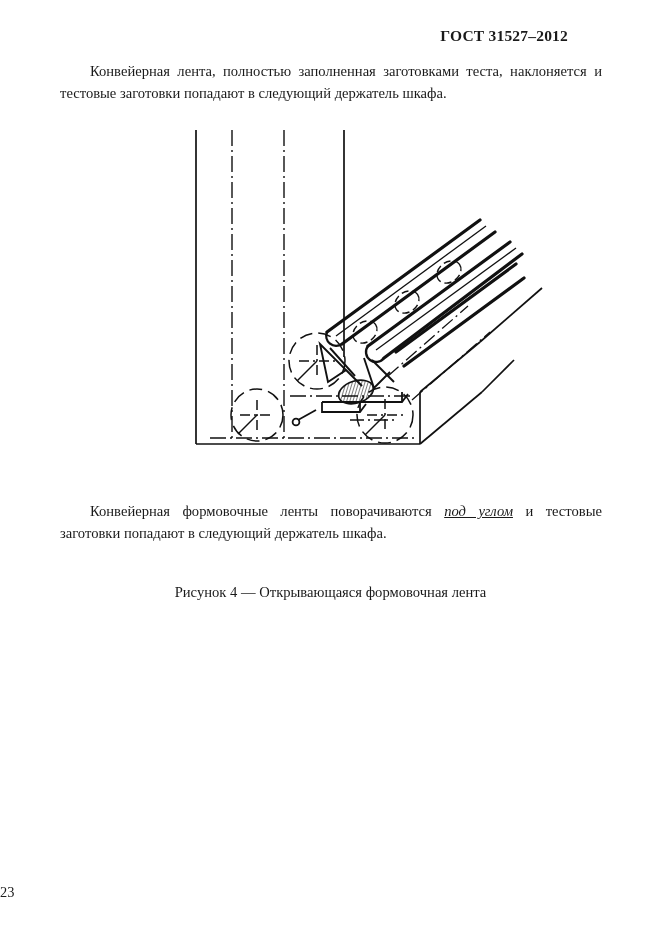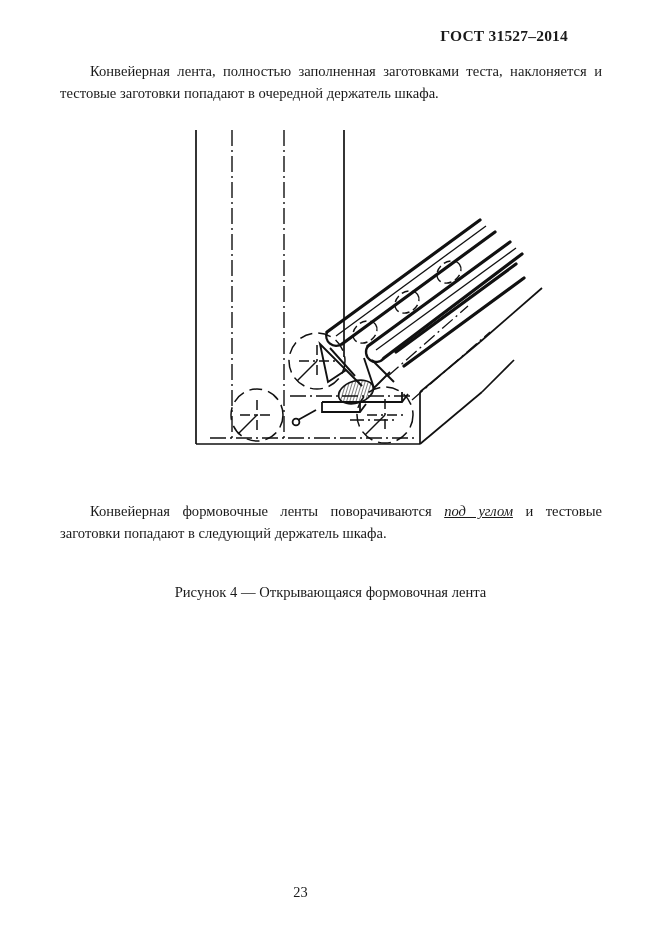--- a/index.html
+++ b/index.html
@@ -83,33 +83,33 @@
     font-size: 14.6px;
     line-height: 20px;
   }
 
   
   .page-number {
     position: absolute;
     left: 0;
     top: 884px;
     width: 601px;
-    text-align: center;
+    text-align: left;
     font-size: 14.4px;
   }
 </style>
 </head>
 <body>
 
 <div class="page">
 
-  <div class="page-header">ГОСТ 31527–2014</div>
+  <div class="page-header">ГОСТ 31527–2012</div>
 
   <div class="body-block para-1">
-    <p>Конвейерная лента, полностью заполненная заготовками теста, наклоняется и тестовые заготовки попадают в очередной держатель шкафа.</p>
+    <p>Конвейерная лента, полностью заполненная заготовками теста, наклоняется и тестовые заготовки попадают в следующий держатель шкафа.</p>
   </div>
 
   <div class="figure">
 
     <div class="figure-drawing">
       <svg viewBox="0 0 420 340" width="420" height="340" xmlns="http://www.w3.org/2000/svg">
         <defs>
           <pattern id="doughHatch" width="3" height="3" patternUnits="userSpaceOnUse" patternTransform="rotate(35)">
             <line x1="0" y1="0" x2="0" y2="3" stroke="#111111" stroke-width="1.1"></line>
           </pattern>

